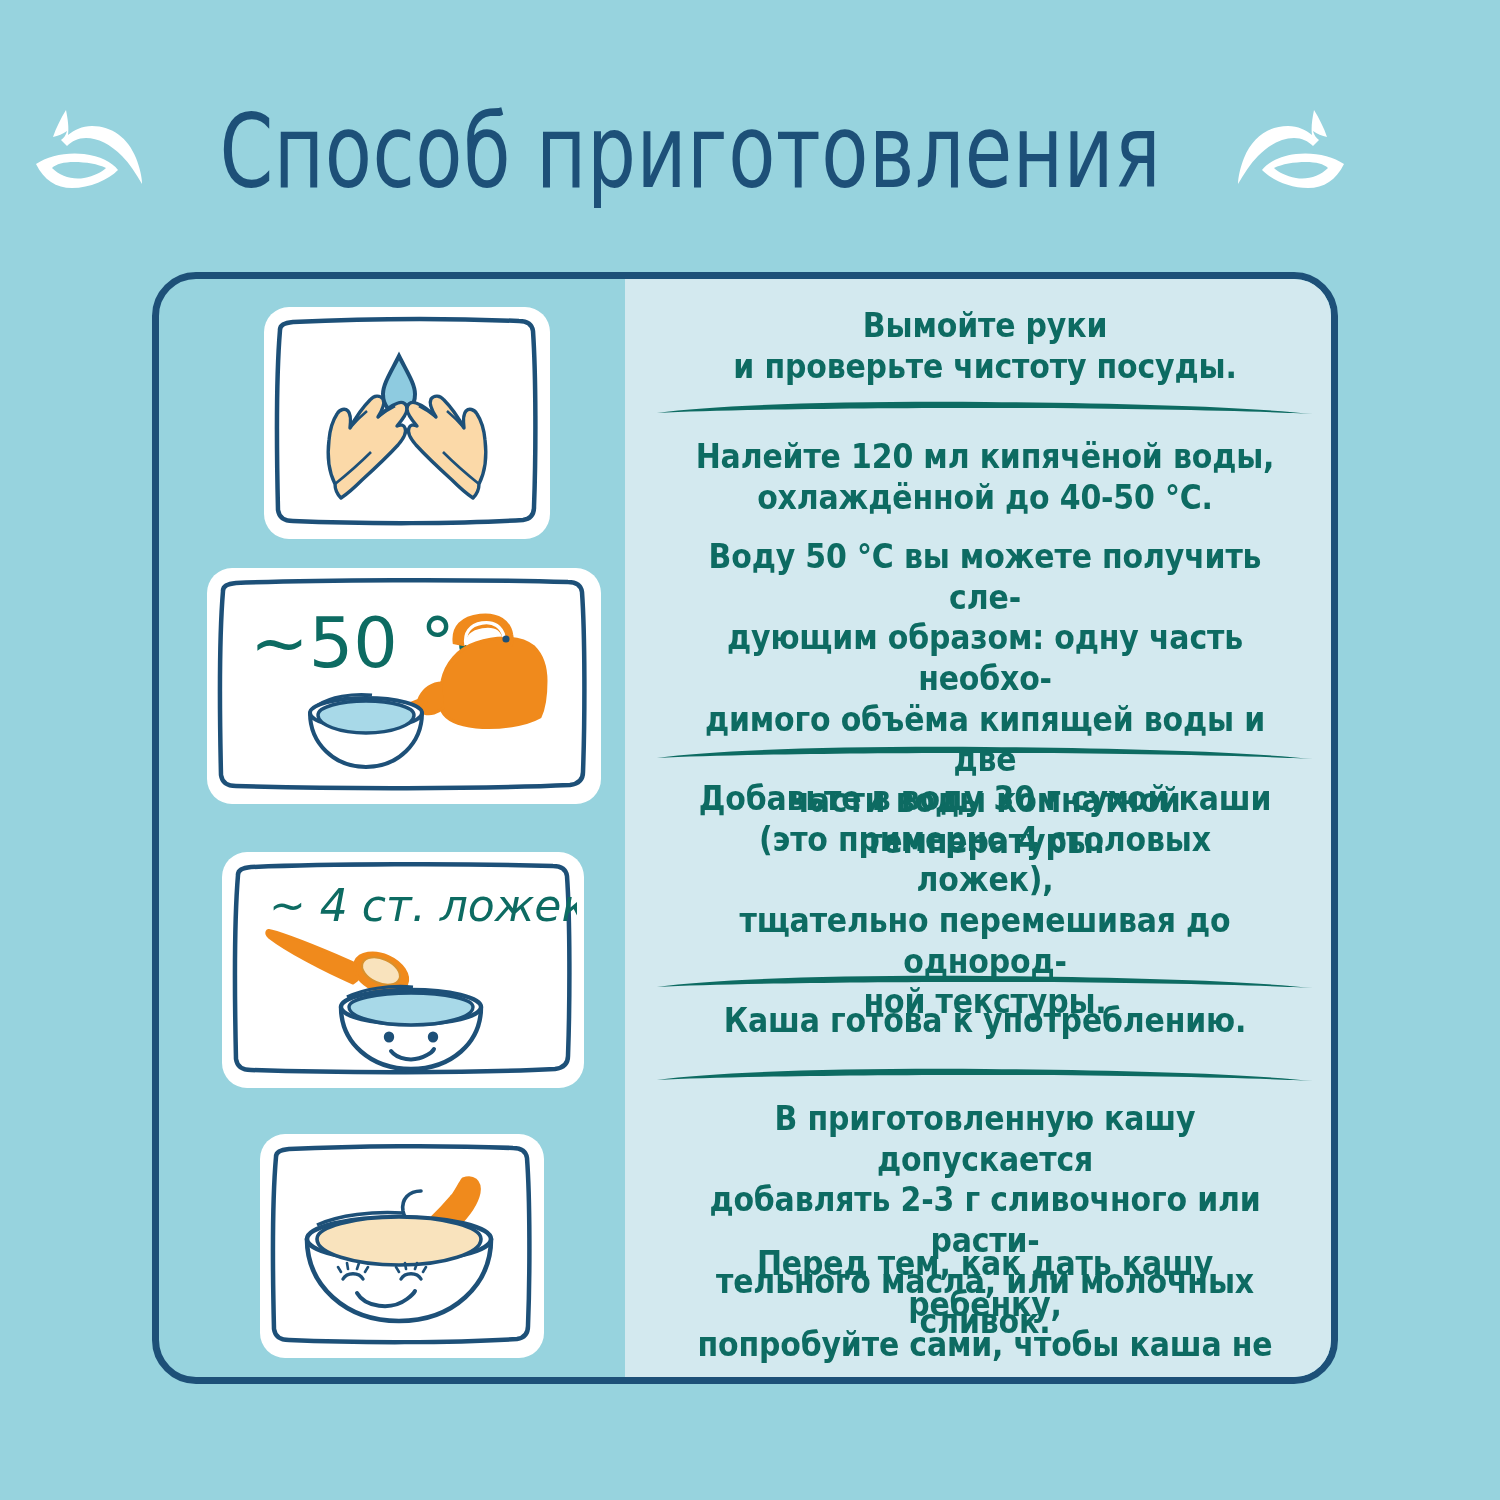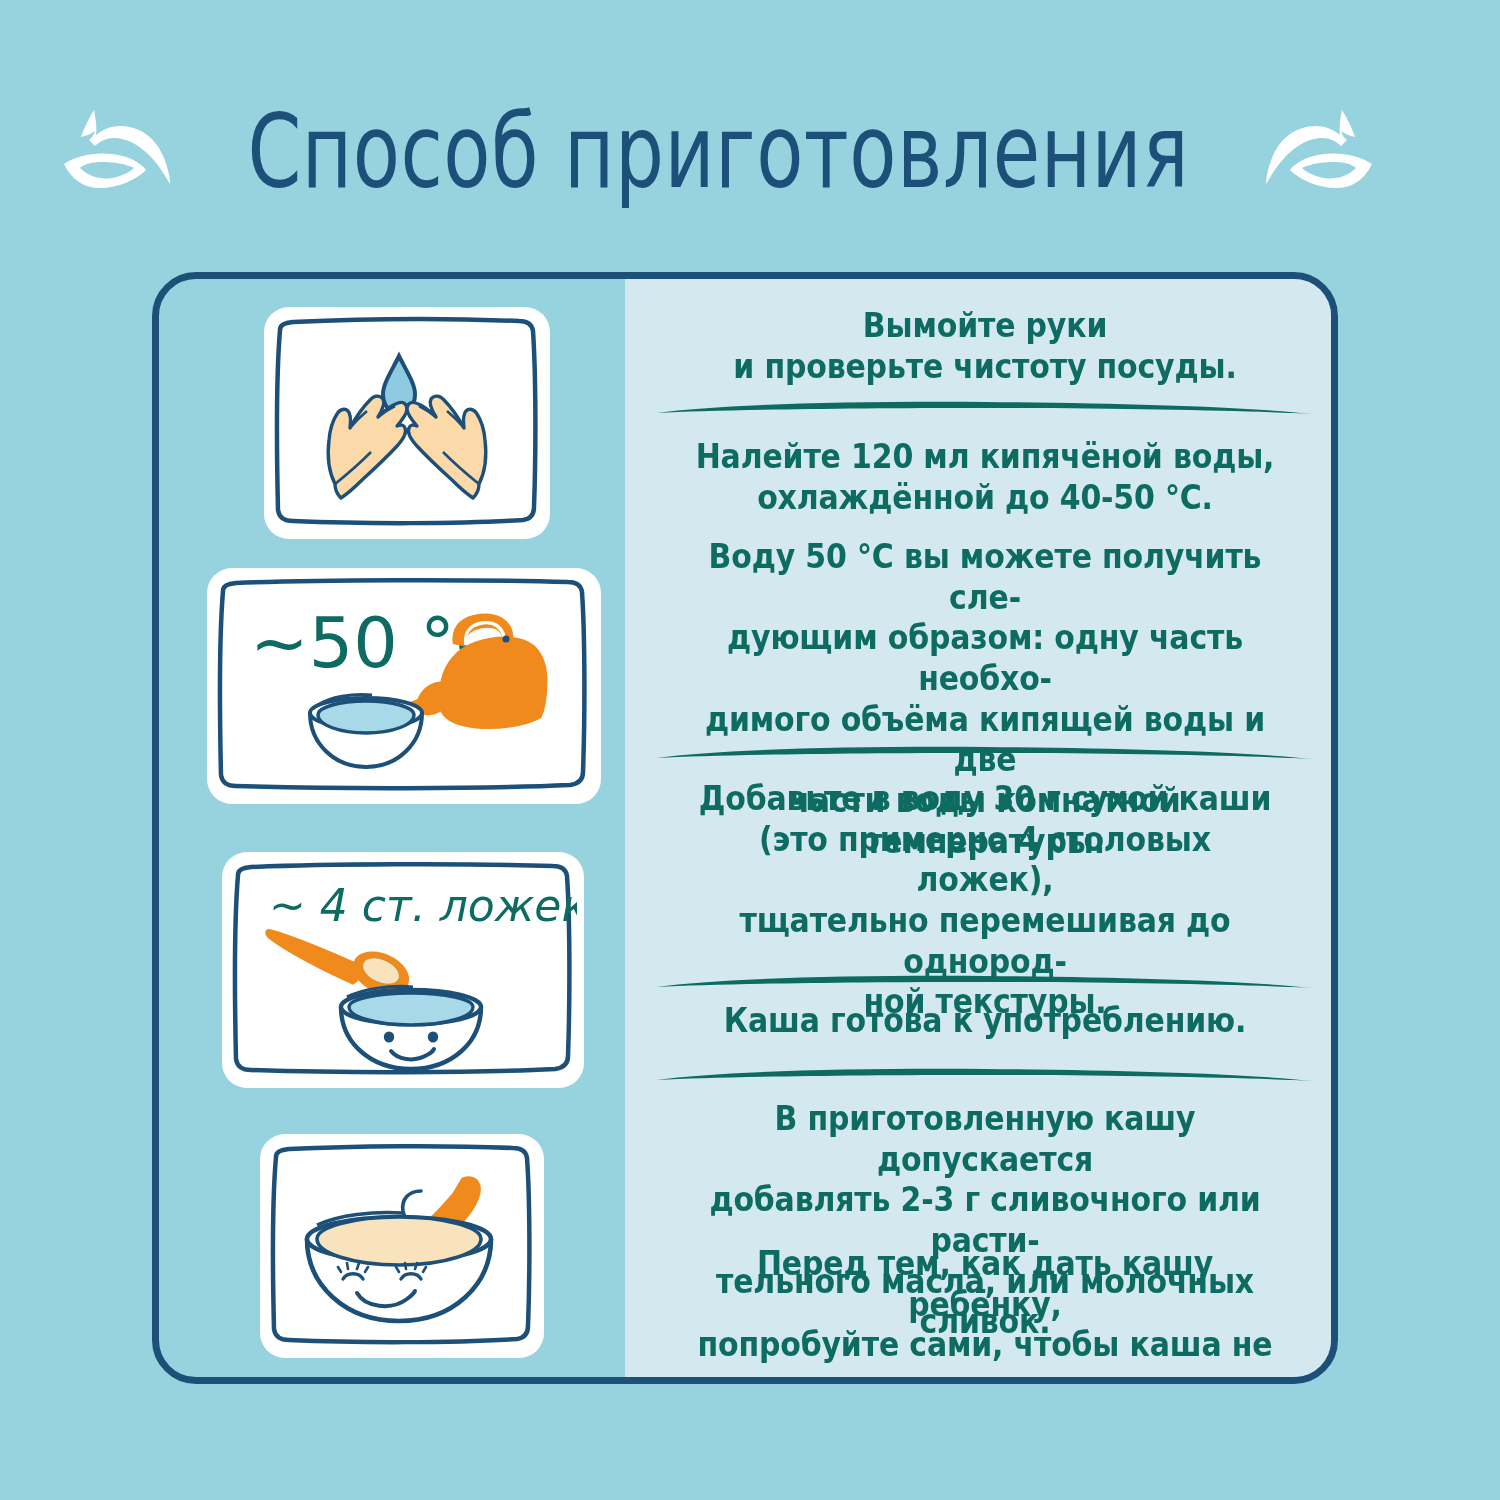--- a/index.html
+++ b/index.html
@@ -18,21 +18,20 @@
 
   
   #title-row {
     position: absolute;
     left: 0; top: 92px;
     width: 1380px; height: 120px;
     display: flex;
     align-items: center;
     justify-content: center;
     gap: 34px;
-    margin-left: 28px;
   }
   .ornament { width: 118px; height: 96px; flex: 0 0 auto; }
   .ornament.right { transform: scaleX(-1); }
 
   #page-title {
     font-family: "DejaVu Sans", sans-serif;
     font-size: 83px;
     line-height: 1;
     font-weight: 400;
     color: #1d5078;

